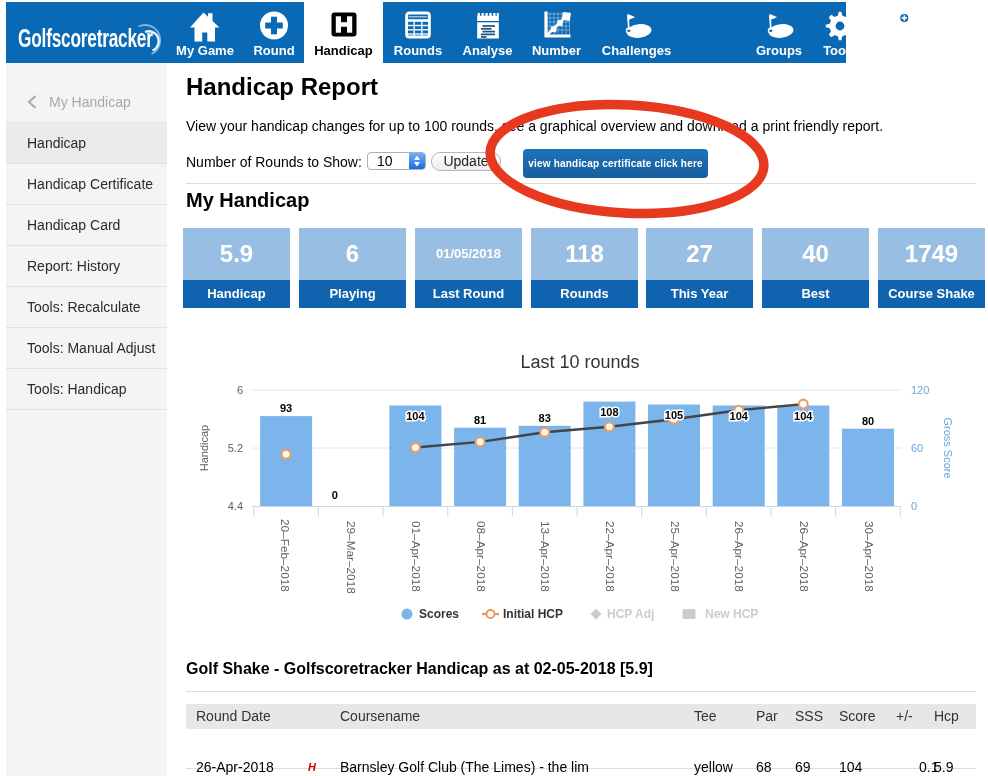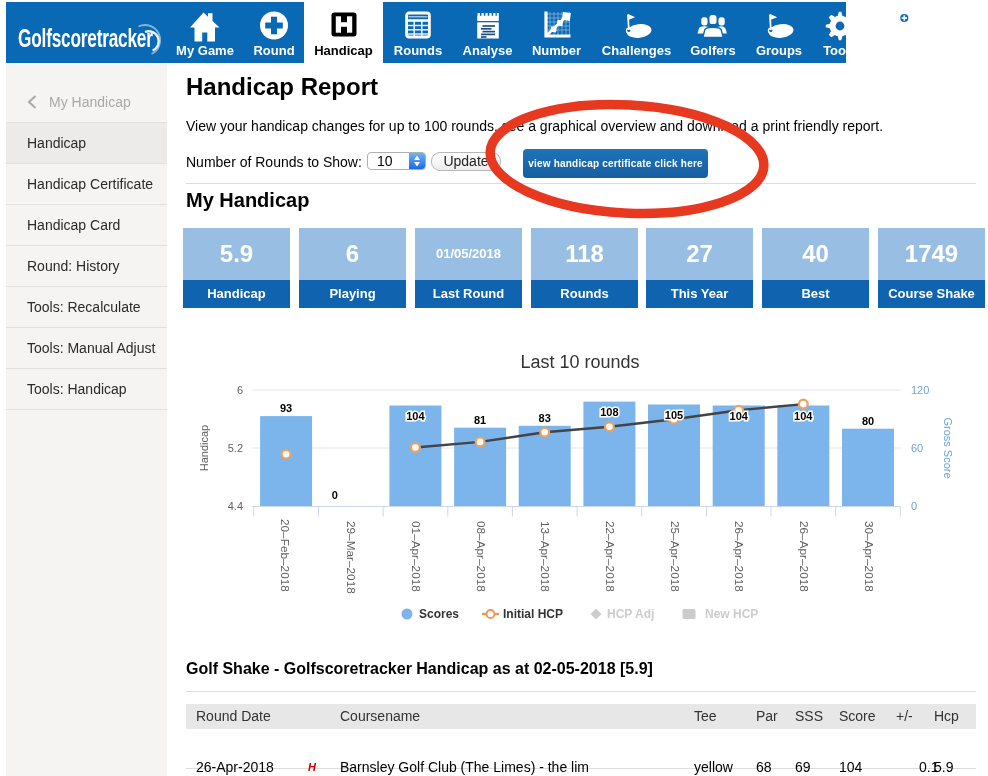--- a/index.html
+++ b/index.html
@@ -139,35 +139,20 @@
     <div class="navit" style="left:590.5px;width:80px">
       <svg width="32" height="32" viewBox="0 0 32 32">
           <ellipse cx="18" cy="21" rx="12.5" ry="6.8" fill="#fff" transform="rotate(-7 18 21)"></ellipse>
           <circle cx="7.8" cy="20.5" r="3" fill="#fff"></circle>
           <circle cx="7.8" cy="20.5" r="1.6" fill="#0a69b4"></circle>
           <line x1="7.8" y1="20" x2="7" y2="5" stroke="#fff" stroke-width="1.7"></line>
           <path d="M6.6 3.8 L14.2 7.3 L6.6 10.2 Z" fill="#fff"></path>
         </svg>
       <div class="lbl">Challenges</div>
     </div>
-    <div class="navit" style="left:667px;width:80px">
-      <svg width="32" height="32" viewBox="0 0 32 32">
-          <g fill="#fff">
-            <rect x="4.3" y="7.2" width="6.2" height="8.2" rx="2.6"></rect>
-            <path d="M0.5 23.5 L2.2 18 Q3 16.2 7.4 16.2 Q11.8 16.2 12.6 18 L14.3 23.5 Z"></path>
-            <rect x="21.5" y="7.2" width="6.2" height="8.2" rx="2.6"></rect>
-            <path d="M17.7 23.5 L19.4 18 Q20.2 16.2 24.6 16.2 Q29 16.2 29.8 23.5 L31.5 23.5 Z"></path>
-          </g>
-          <g fill="#fff" stroke="#0a69b4" stroke-width="1.4">
-            <rect x="11.8" y="4.2" width="8.4" height="10.6" rx="3.4"></rect>
-            <path d="M5.8 27.5 L7.8 19.8 Q8.8 17.2 16 17.2 Q23.2 17.2 24.2 19.8 L26.2 27.5 Z"></path>
-          </g>
-        </svg>
-      <div class="lbl">Golfers</div>
-    </div>
     <div class="navit" style="left:733px;width:80px">
       <svg width="32" height="32" viewBox="0 0 32 32">
           <ellipse cx="18" cy="21" rx="12.5" ry="6.8" fill="#fff" transform="rotate(-7 18 21)"></ellipse>
           <circle cx="7.8" cy="20.5" r="3" fill="#fff"></circle>
           <circle cx="7.8" cy="20.5" r="1.6" fill="#0a69b4"></circle>
           <line x1="7.8" y1="20" x2="7" y2="5" stroke="#fff" stroke-width="1.7"></line>
           <path d="M6.6 3.8 L14.2 7.3 L6.6 10.2 Z" fill="#fff"></path>
         </svg>
       <div class="lbl">Groups</div>
     </div>
@@ -192,21 +177,21 @@
       <div class="lbl">Alerts</div>
     </div>
   </div>
   <div id="side">
     <div class="hd"><svg class="chev" width="10" height="14" viewBox="0 0 10 14" style="vertical-align:-2px">
           <path d="M8.5 1 L2 7 L8.5 13" stroke="#a9a9a9" stroke-width="2" fill="none"></path>
         </svg>My Handicap</div>
     <div class="it sel">Handicap</div>
     <div class="it">Handicap Certificate</div>
     <div class="it">Handicap Card</div>
-    <div class="it">Round: History</div>
+    <div class="it">Report: History</div>
     <div class="it">Tools: Recalculate</div>
     <div class="it">Tools: Manual Adjust</div>
     <div class="it">Tools: Handicap</div>
   </div>
   <div id="h1">Handicap Report</div>
   <div id="para">View your handicap changes for up to 100 rounds, see a graphical overview and download a print friendly report.</div>
   <div id="ctl-label">Number of Rounds to Show:</div>
   <div id="sel">
       <span class="ten">10</span>
       <span class="step"></span>

